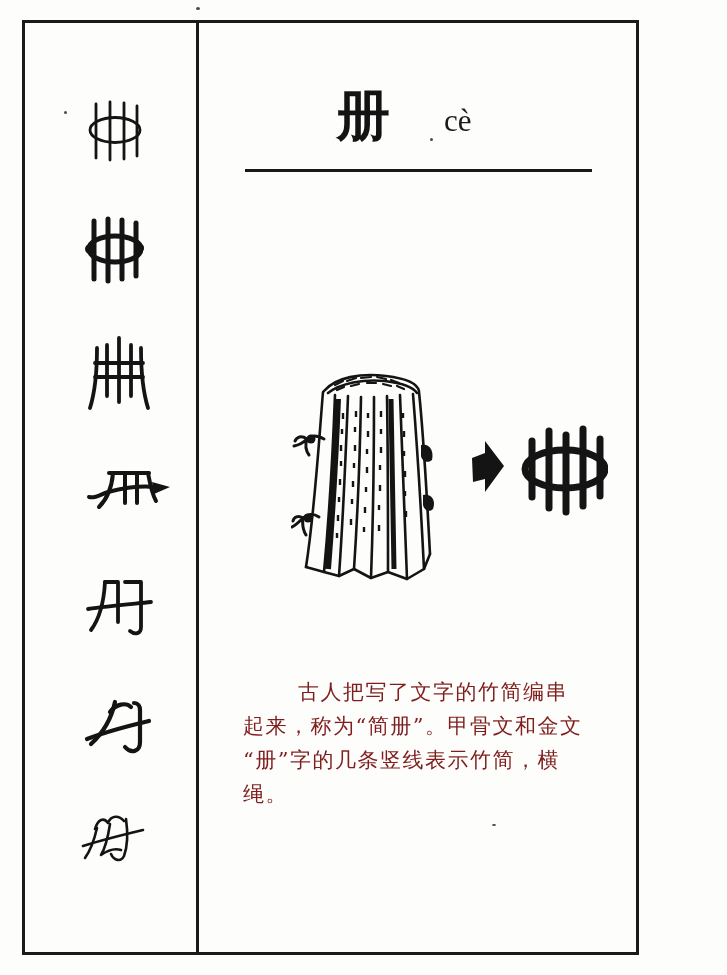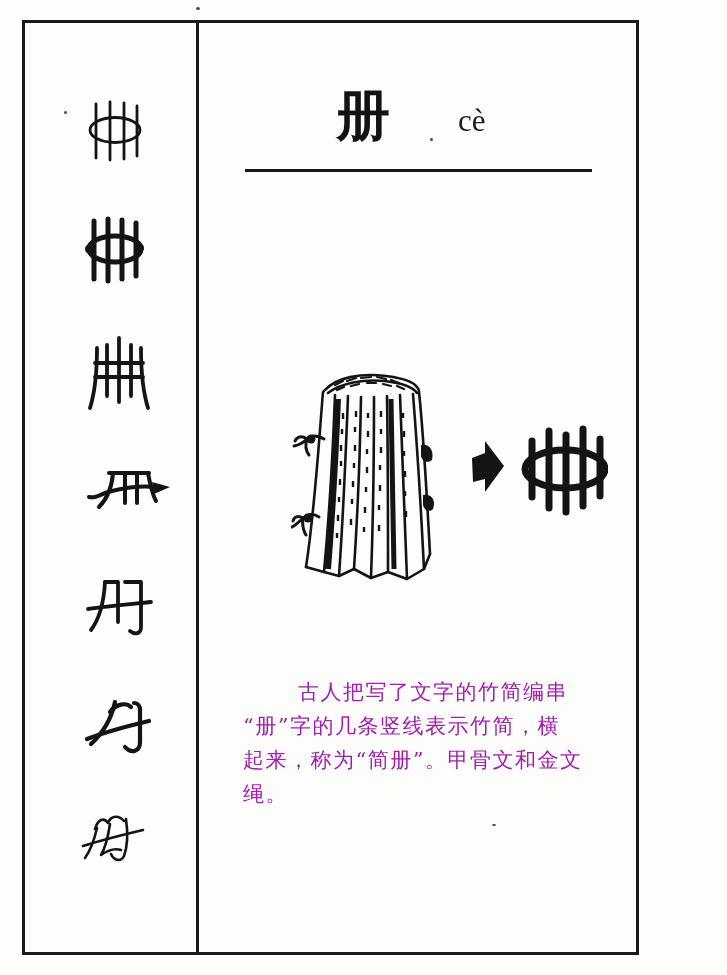--- a/index.html
+++ b/index.html
@@ -13,28 +13,28 @@
     border:3px solid #1a1a1a;background:#fdfdfc;
   }
   .divider{position:absolute;left:196px;top:20px;width:3px;height:935px;background:#1a1a1a;}
   .glyph-box{position:absolute;line-height:0;}
   .title-char{
     position:absolute;left:336px;top:88px;font-size:54px;line-height:1;
     font-family:"DejaVu Serif","Liberation Serif",serif;font-weight:bold;
     letter-spacing:0;color:#131313;
   }
   .pinyin{
-    position:absolute;left:458px;top:104px;font-size:31px;line-height:1.1;
+    position:absolute;left:444px;top:104px;font-size:31px;line-height:1.1;
     font-family:"Liberation Serif","DejaVu Serif",serif;color:#1b1b1b;
   }
   .title-rule{position:absolute;left:245px;top:169px;width:347px;height:3px;background:#181818;}
   .article{
     position:absolute;left:243px;top:675px;width:364px;
     font-size:21px;line-height:34px;letter-spacing:1.5px;
-    color:#a21caf;font-family:"DejaVu Serif","Liberation Serif",serif;
+    color:#7f1d1d;font-family:"DejaVu Serif","Liberation Serif",serif;
   }
   .article .line{white-space:nowrap;height:34px;}
   .article .line.indent{padding-left:55px;}
   .speck{position:absolute;background:#4a4a4a;border-radius:50%;}
   svg{display:block;}
   .ink-stroke{fill:none;stroke:#141414;stroke-linecap:round;stroke-linejoin:round;}
 </style>
 </head>
 <body>
 
@@ -186,22 +186,22 @@
         <path d="M46 15 V92"></path>
         <path d="M63 9 V86"></path>
         <path d="M80 19 V76"></path>
         <ellipse cx="45" cy="49" rx="40" ry="19"></ellipse>
       </g>
     </svg>
   </div>
 
   <div class="article">
     <div class="line indent">古人把写了文字的竹简编串</div>
+    <div class="line">起来，称为“简册”。甲骨文和金文</div>
     <div class="line">“册”字的几条竖线表示竹简，横</div>
-    <div class="line">起来，称为“简册”。甲骨文和金文</div>
     <div class="line">绳。</div>
   </div>
 
   <div class="speck" style="left:430px;top:138px;width:3px;height:3px;"></div>
   <div class="speck" style="left:64px;top:111px;width:3px;height:3px;"></div>
   <div class="speck" style="left:196px;top:7px;width:4px;height:3px;"></div>
   <div class="speck" style="left:492px;top:824px;width:4px;height:2px;"></div>
 
 </div>
 

